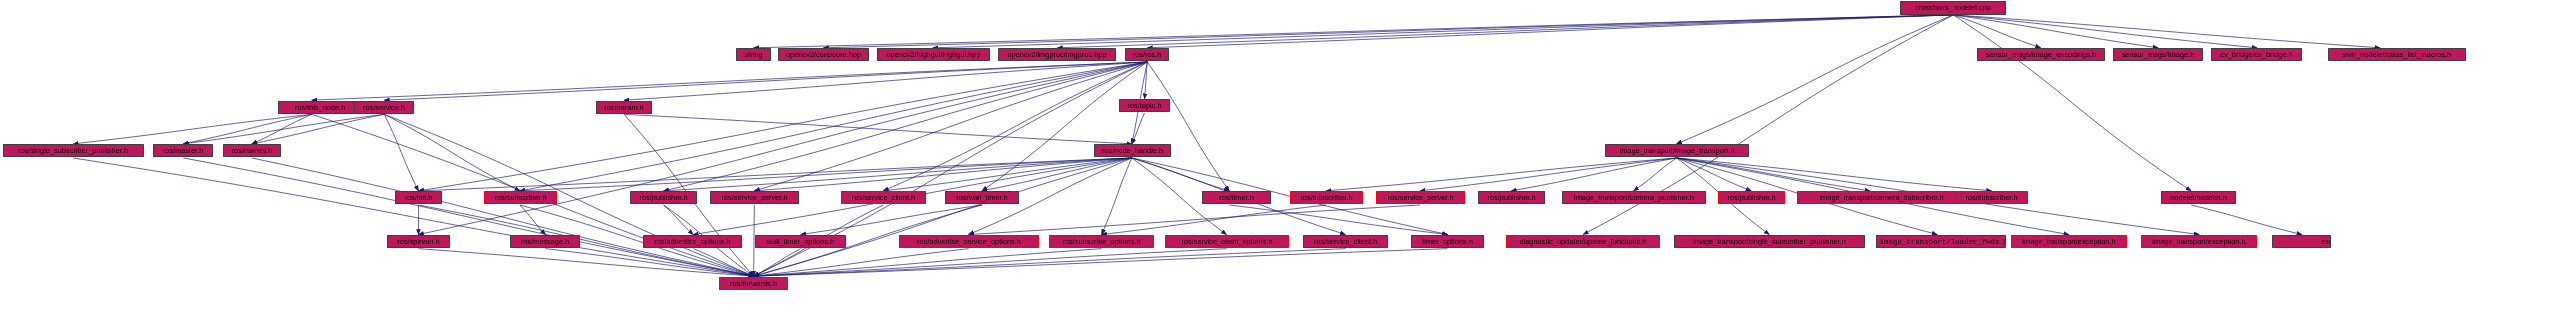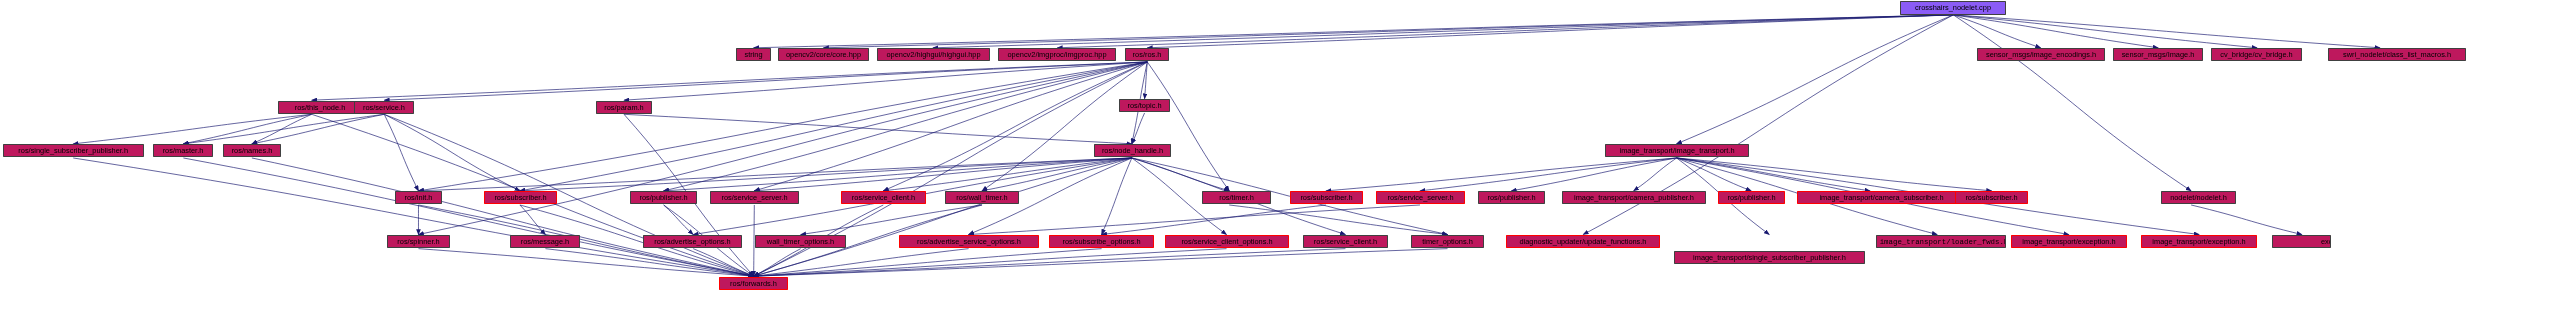--- a/index.html
+++ b/index.html
@@ -34,21 +34,21 @@
     font-size: 7.4px;
     color: #000000;
     background: #be185d;
     border: 0.7px solid #2a2a7a;
     border-radius: 0.7px;
     padding: 0 2.7px;
     overflow: hidden;
     text-overflow: clip;
   }
   .node.root {
-    background: #8b5cf6;
+    background: #be185d;
     border: 0.7px solid #404040;
     font-weight: normal;
   }
   .node.plain {
     border: 0.7px solid #404040;
   }
   .node.red {
     border: 0.7px solid #ff0000;
   }
 </style>
@@ -192,21 +192,21 @@
       <div class="node plain" style="left: 387px; top: 235px; width: 63px;">ros/spinner.h</div>
       <div class="node plain" style="left: 510px; top: 235px; width: 70px;">ros/message.h</div>
       <div class="node plain" style="left: 643px; top: 235px; width: 99px;">ros/advertise_options.h</div>
       <div class="node plain" style="left: 755px; top: 235px; width: 91px;">wall_timer_options.h</div>
       <div class="node red" style="left: 899px; top: 235px; width: 140px;">ros/advertise_service_options.h</div>
       <div class="node red" style="left: 1049px; top: 235px; width: 105px;">ros/subscribe_options.h</div>
       <div class="node red" style="left: 1165px; top: 235px; width: 124px;">ros/service_client_options.h</div>
       <div class="node plain" style="left: 1303px; top: 235px; width: 85px;">ros/service_client.h</div>
       <div class="node plain" style="left: 1411px; top: 235px; width: 73px;">timer_options.h</div>
       <div class="node red" style="left: 1506px; top: 235px; width: 154px;">diagnostic_updater/update_functions.h</div>
-      <div class="node plain" style="left: 1674px; top: 235px; width: 191px; margin-top: 16px;">image_transport/single_subscriber_publisher.h</div>
+      <div class="node plain" style="left: 1674px; top: 235px; width: 191px;">image_transport/single_subscriber_publisher.h</div>
       <div class="node plain" style="left: 1876px; top: 235px; width: 130px; font-family: Liberation Mono, monospace;">image_transport/loader_fwds.h</div>
       <div class="node red" style="left: 2011px; top: 235px; width: 116px;">image_transport/exception.h</div>
       <div class="node red" style="left: 2141px; top: 235px; width: 116px;">image_transport/exception.h</div>
       <div class="node plain" style="left: 2272px; top: 235px; width: 59px; padding-left: 48px;">exception.h</div>
       <div class="node red" style="left: 719px; top: 277px; width: 69px;">ros/forwards.h</div>
     </div>
 </div>
 
 
 </body></html>

